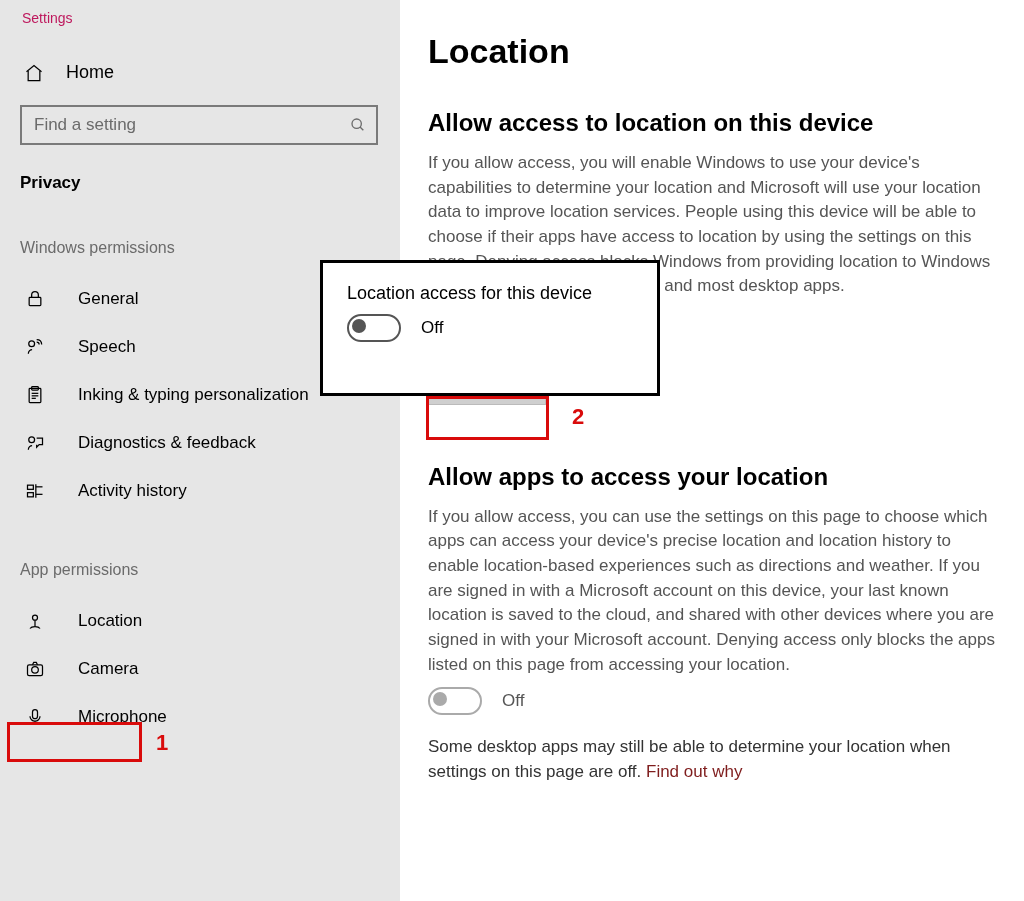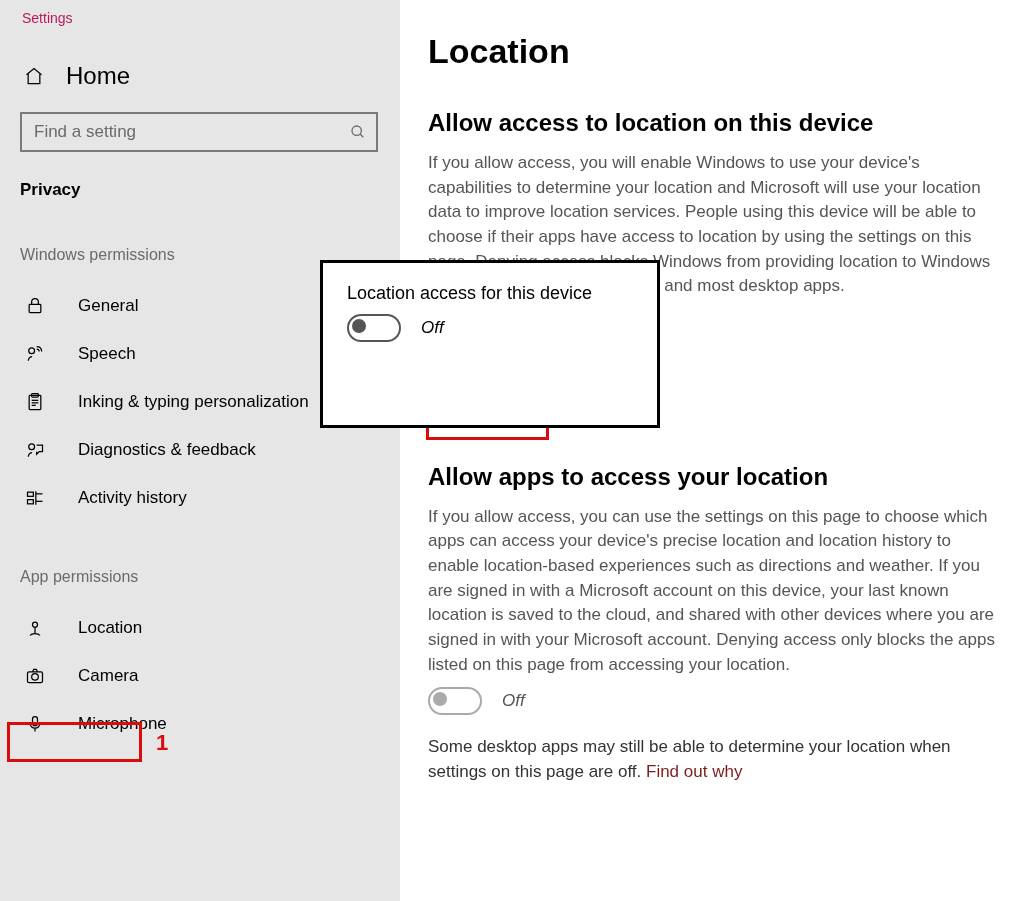--- a/index.html
+++ b/index.html
@@ -29,21 +29,21 @@
   .window-title {
     font-size: 14px;
     color: #be185d;
     padding: 4px 0 10px 2px;
   }
   .home-row {
     display: flex;
     align-items: center;
     gap: 22px;
     padding: 26px 0 22px 4px;
-    font-size: 24px;
+    font-size: 18px;
     cursor: pointer;
   }
   .home-row svg { width: 20px; height: 20px; display:block; }
   .search-box {
     width: 358px;
     height: 40px;
     border: 2px solid #7a7a7a;
     display: flex;
     align-items: center;
     box-sizing: border-box;
@@ -129,21 +129,21 @@
   .toggle .knob {
     position: absolute;
     width: 14px; height: 14px;
     border-radius: 50%;
     background: #555;
     left: 3px; top: 3px;
   }
   .toggle.disabled { border-color:#aaa; }
   .toggle.disabled .knob { background:#aaa; }
   .toggle-row { display:flex; align-items:center; gap:20px; margin: 10px 0 20px 0;}
-  .toggle-label { font-size: 17px; color:#555;font-style:italic; }
+  .toggle-label { font-size: 17px; color:#555; }
   .toggle-label.dark { color:#000; }
   
   .link-red { color: #7f1d1d; cursor:pointer; }
   
   .truncated-line {
     font-size: 17px;
     color: #555;
     position: absolute;
     bottom: 0; left: 28px; right: 26px;
     white-space: nowrap;
@@ -165,21 +165,21 @@
     font-size: 22px;
     pointer-events: none;
   }
   
   
   .popup {
     position: absolute;
     left: 320px;
     top: 260px;
     width: 340px;
-    height: 168px;
+    height: 136px;
     background: #fff;
     border: 3px solid #000;
     box-sizing: border-box;
     padding: 20px 24px;
     z-index: 50;
   }
   .popup-title { font-size: 18px; margin-bottom: 10px;}
   .popup .toggle-row { margin: 2px 0 0 0;}
 </style>
 </head>

